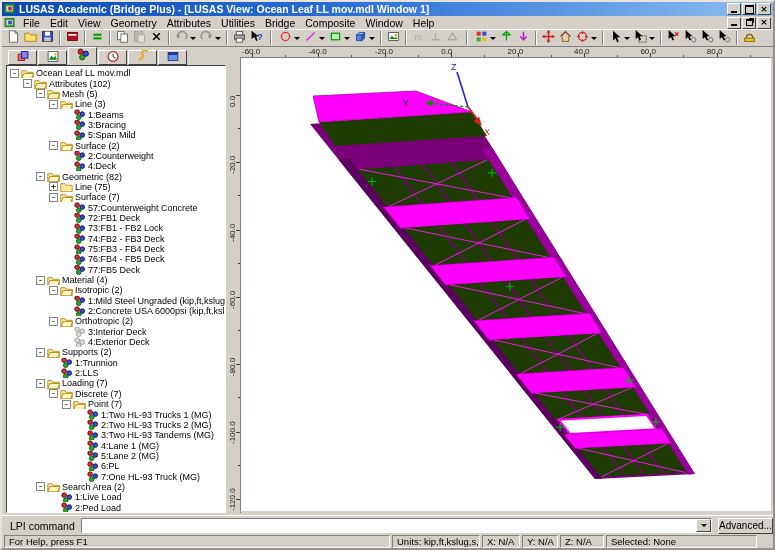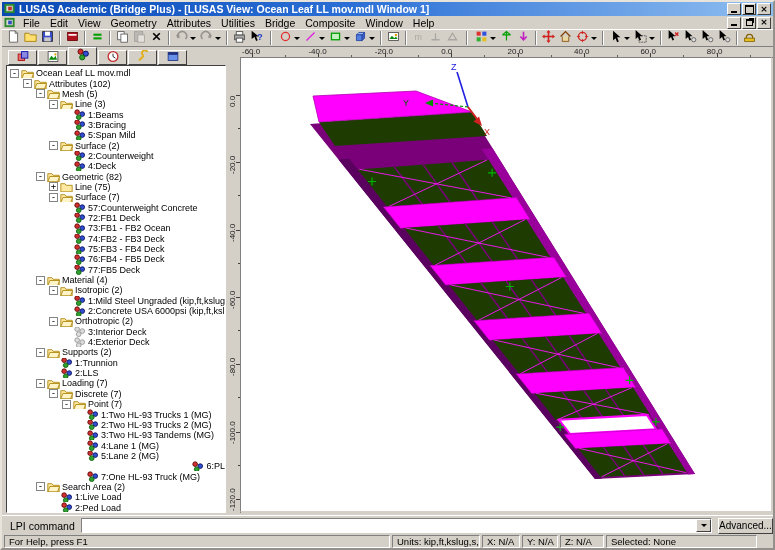--- a/index.html
+++ b/index.html
@@ -557,21 +557,21 @@
           </div>
           <div class="trow" style="padding-left: 53px;">
             <span class="ebox-sp"></span>
             <span class="ticn">
               <svg viewBox="0 0 16 14">
                 <circle cx="5" cy="4" r="3" fill="#d03030" stroke="#500"></circle>
                 <circle cx="11.5" cy="6.5" r="3" fill="#3050d0" stroke="#005"></circle>
                 <circle cx="7" cy="10.5" r="3" fill="#30a030" stroke="#050"></circle>
               </svg>
             </span>
-            <span class="tlabel">73:FB1 - FB2 Ocean</span>
+            <span class="tlabel">73:FB1 - FB2 Lock</span>
           </div>
           <div class="trow" style="padding-left: 53px;">
             <span class="ebox-sp"></span>
             <span class="ticn">
               <svg viewBox="0 0 16 14">
                 <circle cx="5" cy="4" r="3" fill="#d03030" stroke="#500"></circle>
                 <circle cx="11.5" cy="6.5" r="3" fill="#3050d0" stroke="#005"></circle>
                 <circle cx="7" cy="10.5" r="3" fill="#30a030" stroke="#050"></circle>
               </svg>
             </span>
@@ -794,21 +794,21 @@
             <span class="ebox-sp"></span>
             <span class="ticn">
               <svg viewBox="0 0 16 14">
                 <circle cx="5" cy="4" r="3" fill="#d03030" stroke="#500"></circle>
                 <circle cx="11.5" cy="6.5" r="3" fill="#3050d0" stroke="#005"></circle>
                 <circle cx="7" cy="10.5" r="3" fill="#30a030" stroke="#050"></circle>
               </svg>
             </span>
             <span class="tlabel">5:Lane 2 (MG)</span>
           </div>
-          <div class="trow" style="padding-left: 66px; justify-content: flex-end;">
+          <div class="trow" style="padding-left: 66px;">
             <span class="ebox-sp"></span>
             <span class="ticn">
               <svg viewBox="0 0 16 14">
                 <circle cx="5" cy="4" r="3" fill="#d03030" stroke="#500"></circle>
                 <circle cx="11.5" cy="6.5" r="3" fill="#3050d0" stroke="#005"></circle>
                 <circle cx="7" cy="10.5" r="3" fill="#30a030" stroke="#050"></circle>
               </svg>
             </span>
             <span class="tlabel">6:PL</span>
           </div>

